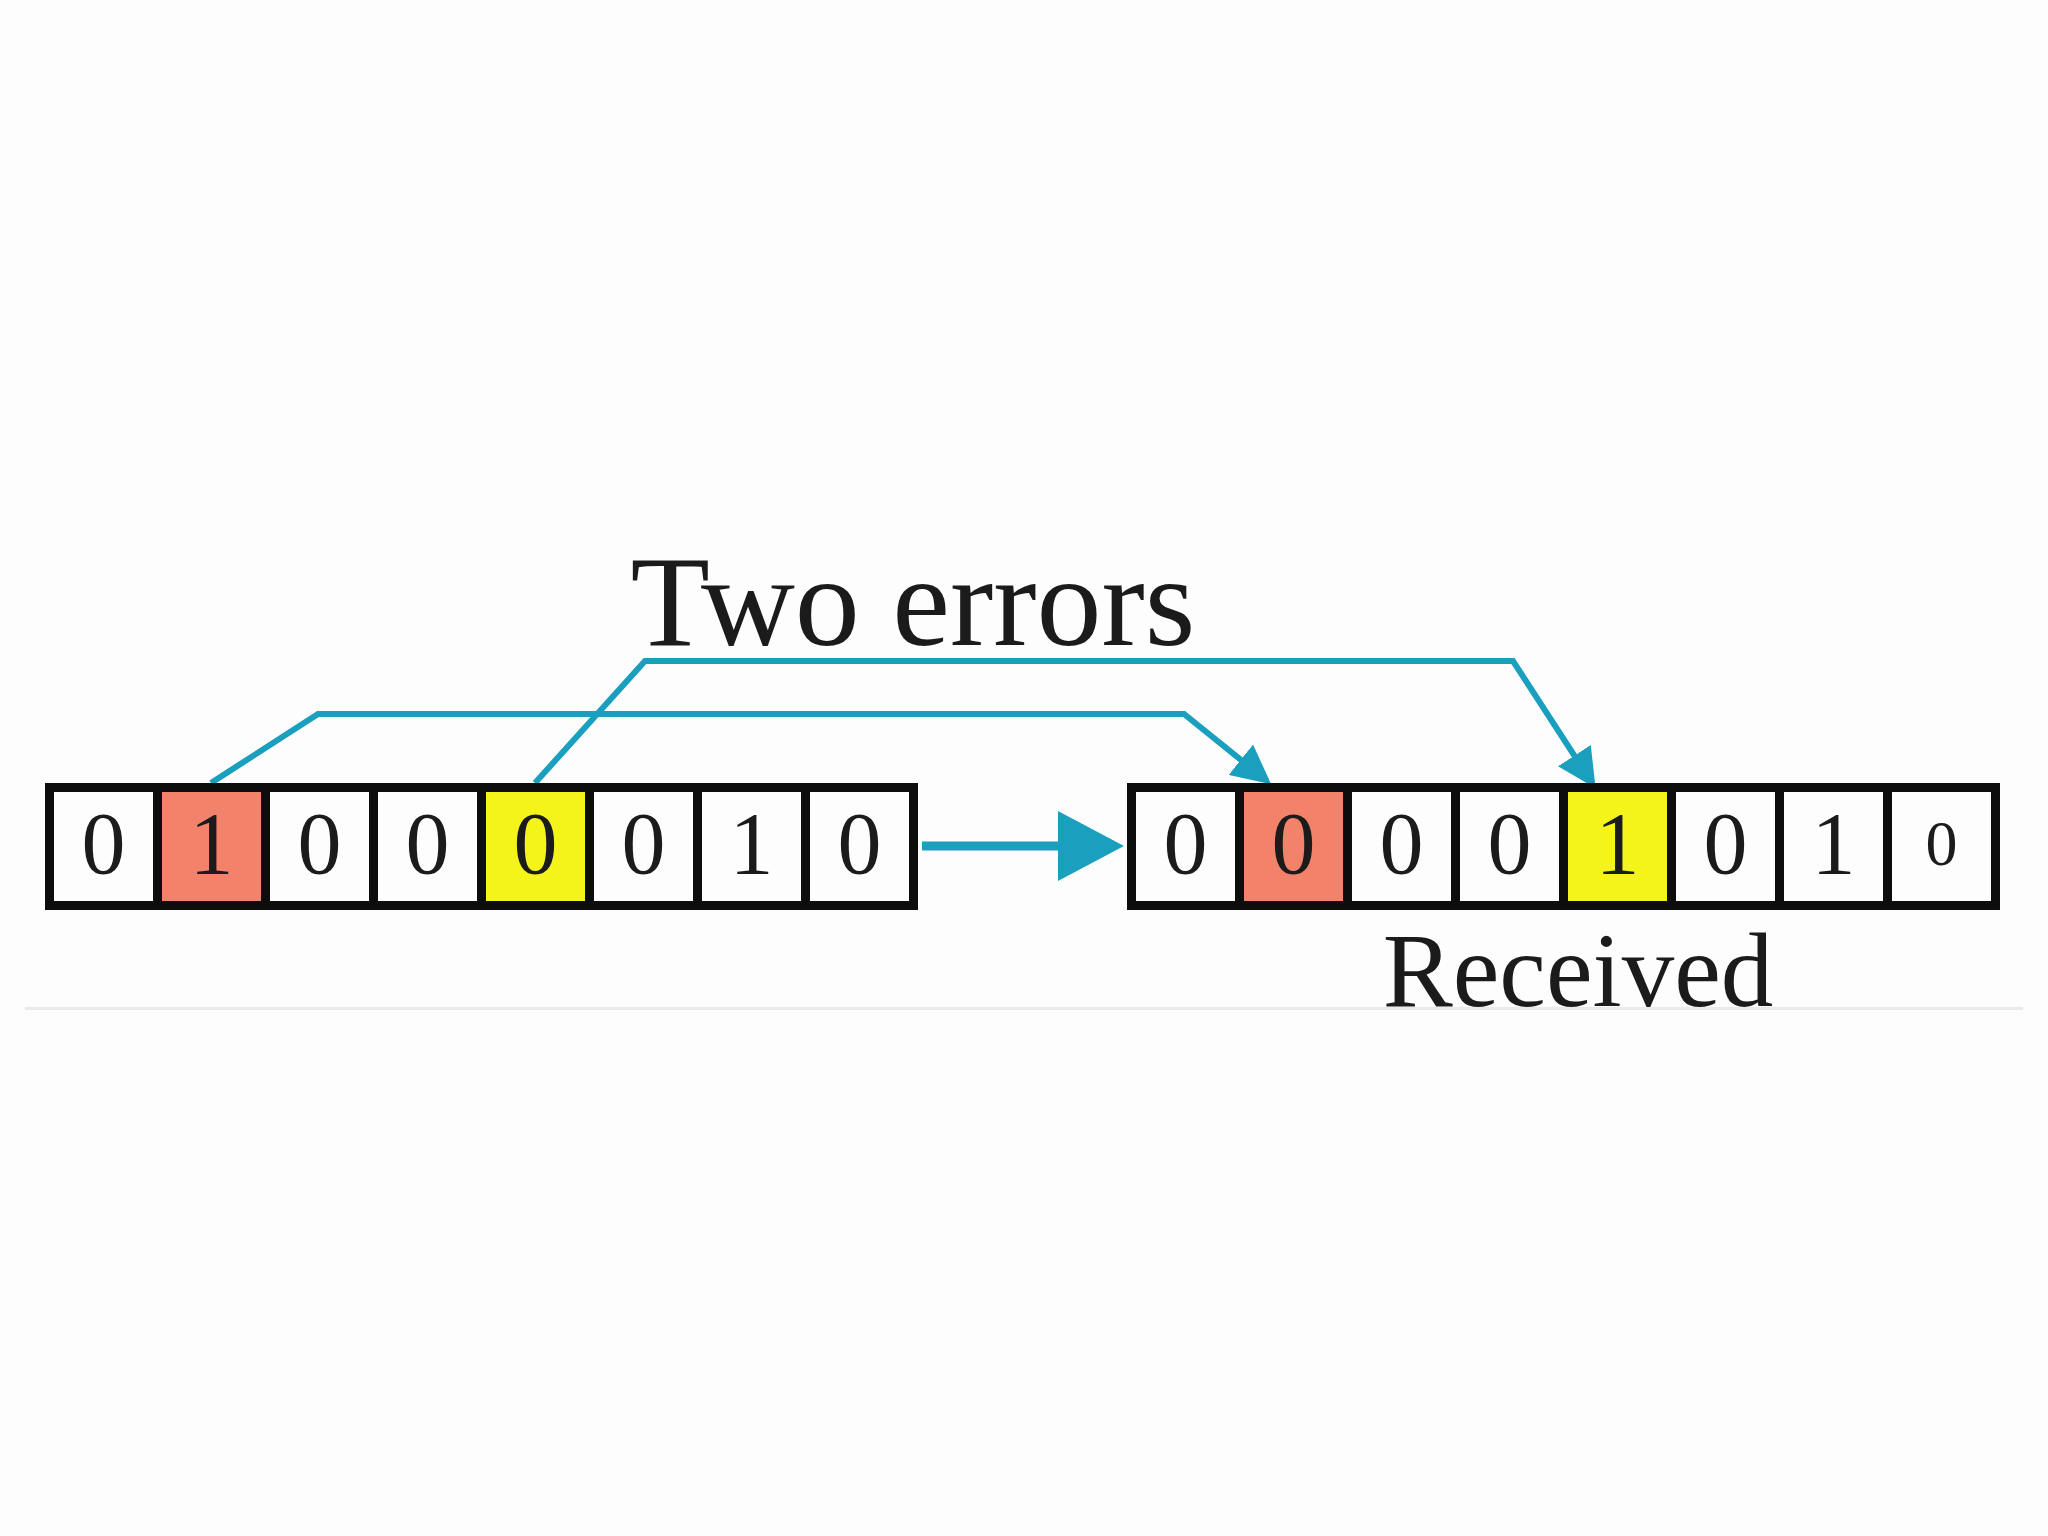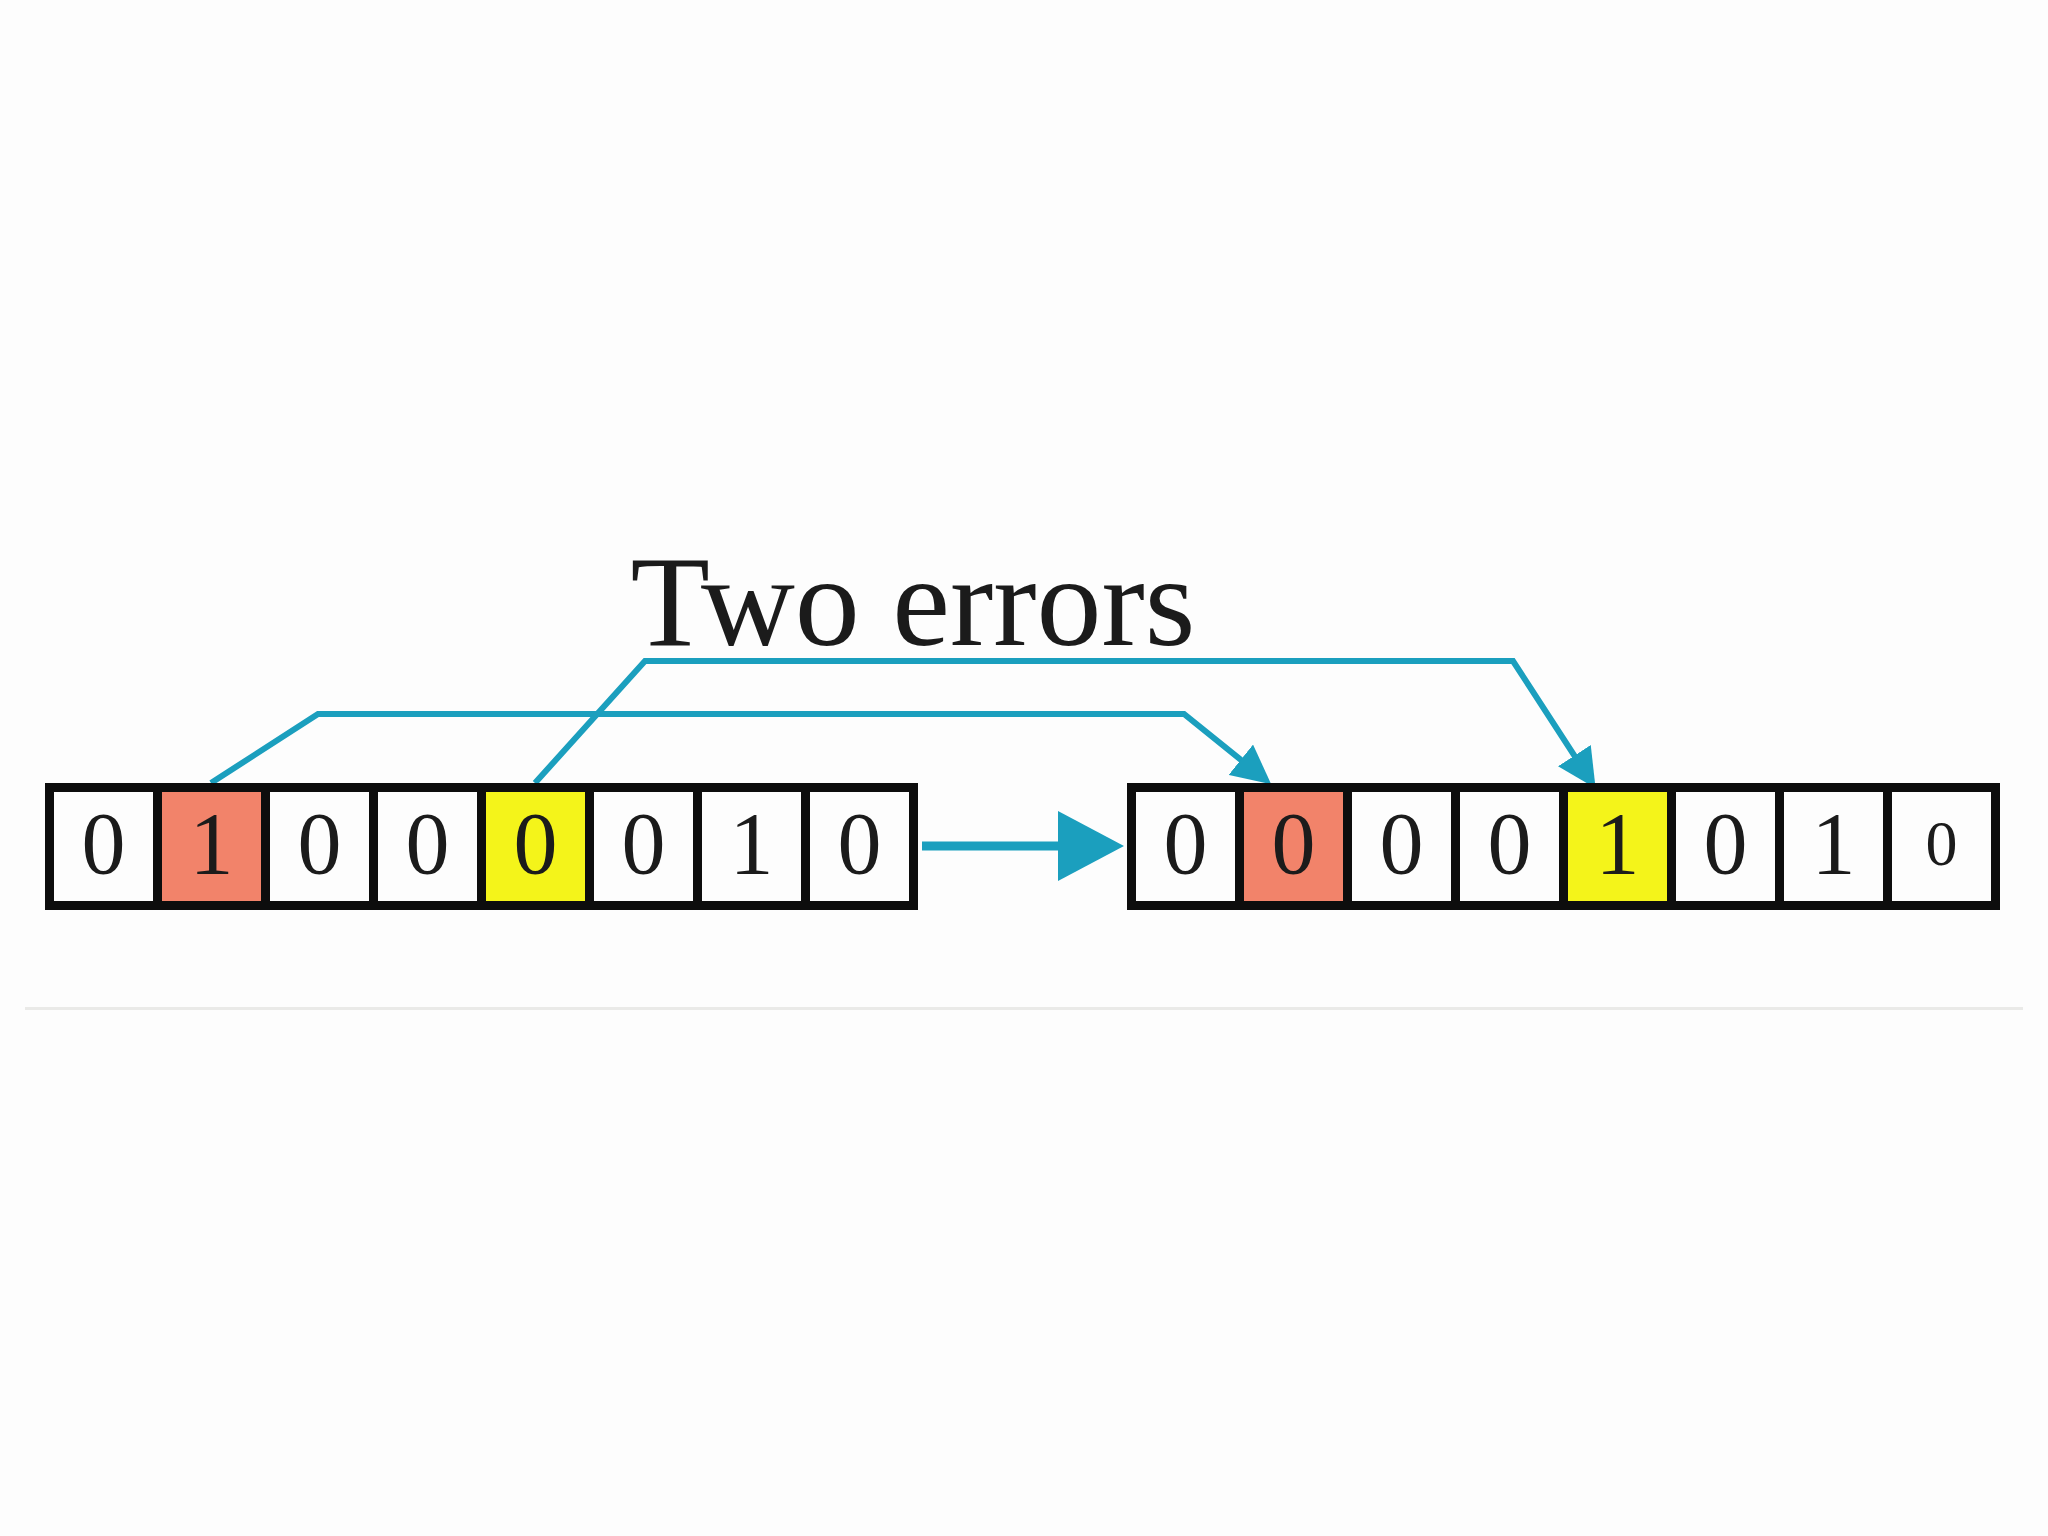--- a/index.html
+++ b/index.html
@@ -136,16 +136,17 @@
       <div class="bit-cell hl-orange">0</div>
       <div class="bit-cell">0</div>
       <div class="bit-cell">0</div>
       <div class="bit-cell hl-yellow">1</div>
       <div class="bit-cell">0</div>
       <div class="bit-cell">1</div>
       <div class="bit-cell">0</div>
     </div>
 
 
+  <div class="row-label received">Received</div>
 
   <div class="bottom-divider"></div>
 
 </div>
 
 </body></html>

